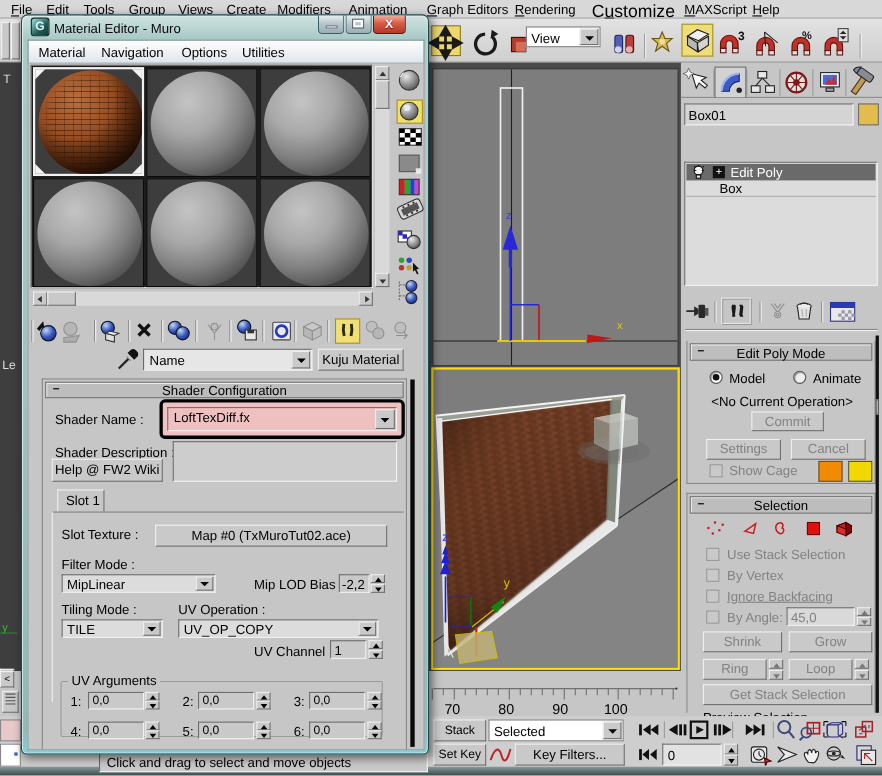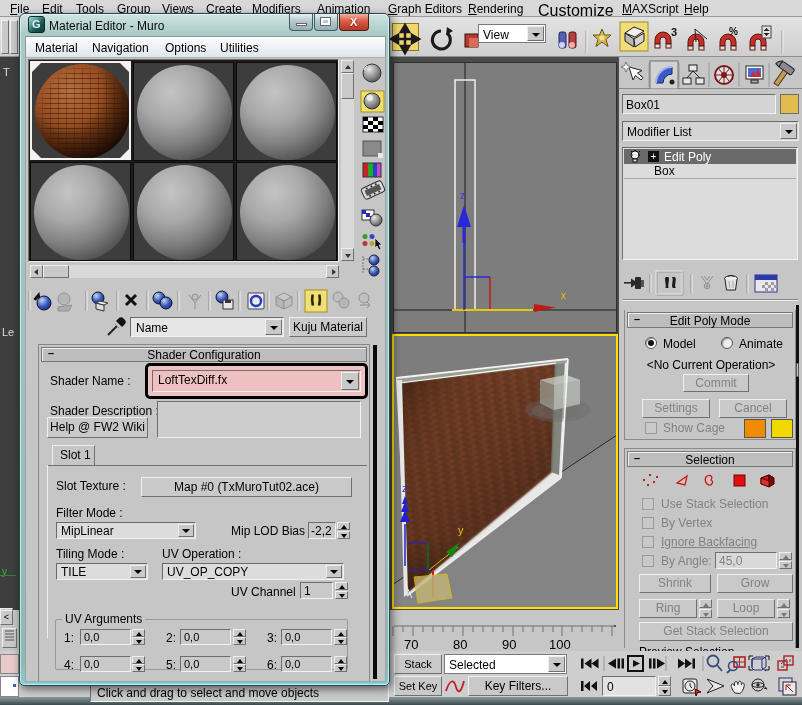--- a/index.html
+++ b/index.html
@@ -252,26 +252,20 @@
     <rect x="-2.5" y="-2" width="5" height="16" fill="#c09a58" stroke="#4a3410"></rect>
    </g>
   </svg>
  </div>
 
  <div class="a sunk" style="left:3px;top:37px;width:154px;height:20px;background:#d4d4d4;">
         <span style="position:absolute;left:3px;top:3px;font-size:12px;">Box01</span>
       </div>
  <div class="a" style="left:161px;top:37px;width:19px;height:20px;background:#e3bc4e;border:1px solid #6e6e6e;"></div>
 
- <div class="a combo" style="left:3px;top:64px;width:177px;height:20px;background:#d4d4d4;">
-  <span style="position:absolute;left:4px;top:3px;font-size:12px;">Modifier List</span>
-  <div class="cbtn" style="width:17px;">
-          <div class="arrdn" style="top:6px;left:4px;"></div>
-        </div>
- </div>
 
  <div class="a sunk" style="left:3px;top:90px;width:176px;height:113px;background:#dcdcdc;">
   <div class="a" style="left:1px;top:1px;width:172px;height:15px;background:#6a6a6a;color:#fff;">
    <svg class="a" style="left:5px;top:1px;" width="13" height="14" viewBox="0 0 13 14">
             <circle cx="6" cy="5" r="4" fill="#f4f4f4" stroke="#111"></circle>
             <path d="M4 9h4v3h-4z" fill="#ddd" stroke="#111"></path>
             <path d="M2 5h2M9 5h2M6 1v-1M3 2l-1 -1M10 2l1 -1" stroke="#111"></path>
           </svg>
    <span class="a" style="left:24px;top:2px;width:11px;height:11px;background:#111;color:#fff;font-size:10px;text-align:center;line-height:11px;">+</span>
    <span class="a" style="left:40px;top:1px;font-size:12px;">Edit Poly</span>

